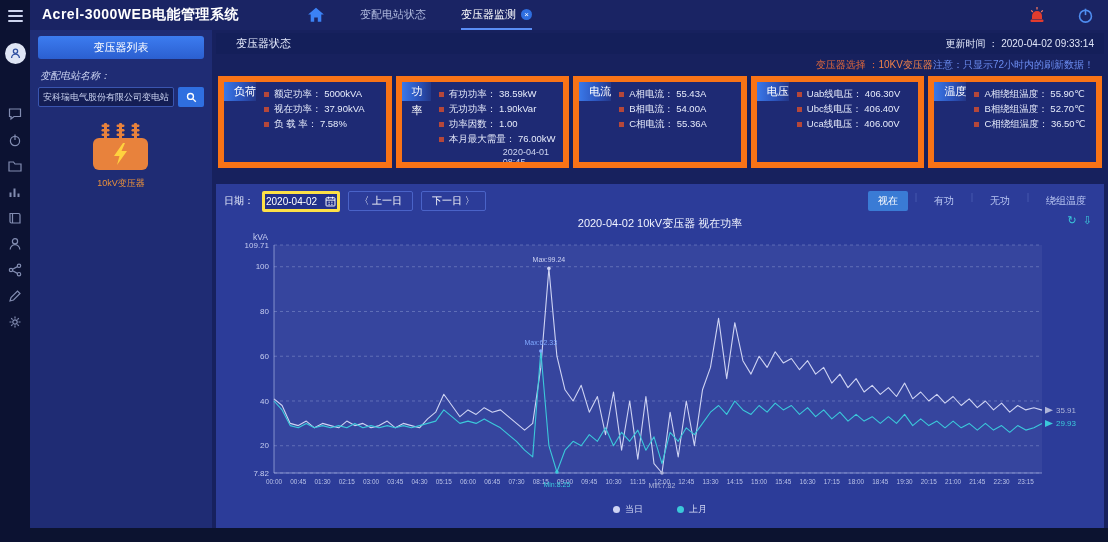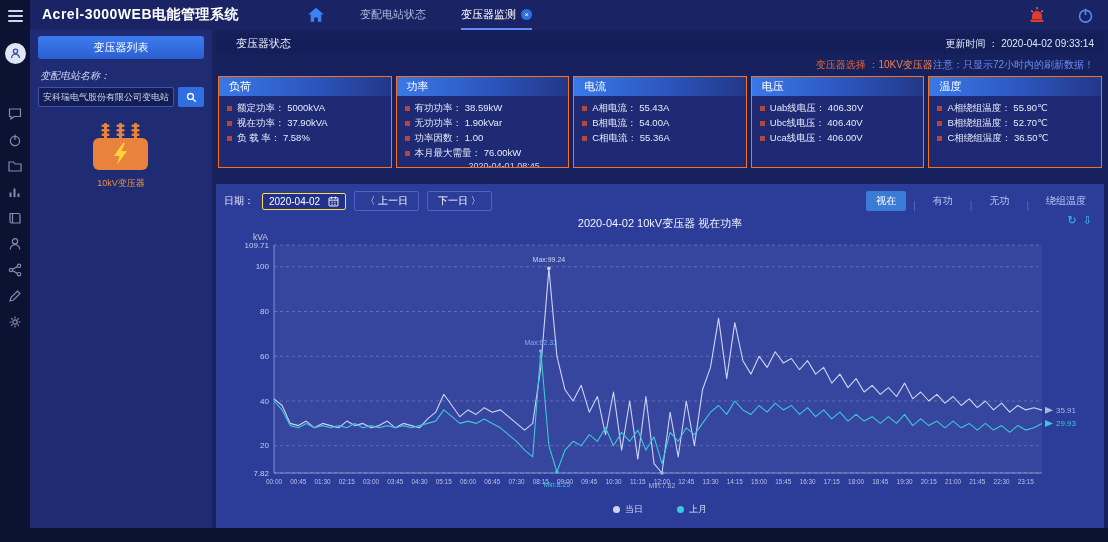--- a/index.html
+++ b/index.html
@@ -40,36 +40,36 @@
   .main { position:absolute; left:212px; top:30px; right:0; bottom:14px; padding:3px 4px 0 4px; }
   .status-head { height:21px; background:#141f5a; display:flex; align-items:center; justify-content:space-between; padding:0 10px 0 20px; }
   .status-title { font-size:11px; color:#e4e9fb; }
   .update-time { font-size:10px; color:#dfe5f8; }
   .selector-row { height:22px; display:flex; align-items:center; justify-content:flex-end; padding:0 10px; }
   .selector { font-size:10px; color:#e0683c; }
   .selector b { color:#ef804a; font-weight:normal; }
   .notice { font-size:10px; color:#6b8cf0; }
 
   .cards { display:flex; gap:4px; height:92px; padding:0 2px; }
-  .card { flex:1; background:#1e2a74; border:1px solid #f97316; display:flex; flex-direction:column; overflow:hidden; }
+  .card { flex:1; background:#1e2a74; border:6px solid #f97316; display:flex; flex-direction:row; overflow:hidden; }
   .card-header { height:19px; line-height:19px; padding-left:10px; font-size:11px; color:#fff; background:linear-gradient(90deg,#3a78e8 0%,#2c55bd 55%,#233788 100%); }
   .card-body { padding:5px 6px 0 8px; }
   .card-row { display:flex; align-items:center; gap:5px; height:15px; }
   .bullet { width:5px; height:5px; background:#b5473a; flex:0 0 auto; }
   .metric-text { font-size:9.5px; color:#e6ebfb; white-space:nowrap; }
   .card-footnote { font-size:9px; color:#cfd6f2; padding-left:64px; height:13px; }
 
   
   .chart-panel { margin-top:16px; background:#2c3c99; height:344px; padding:5px 8px 0 8px; position:relative; }
   .chart-toolbar { display:flex; align-items:center; height:24px; gap:8px; }
   .date-label { font-size:10px; color:#e6ebfb; }
-  .date-box { display:flex; align-items:center; gap:8px; background:#22308a; border:1px solid #fde047; border-radius:2px; padding:2px 6px; cursor:pointer; }
+  .date-box { display:flex; align-items:center; gap:8px; background:#22308a; border:3px solid #fde047; border-radius:2px; padding:2px 1px; cursor:pointer; }
   .date-value { font-size:10px; color:#fff; }
   .nav-btn { font-size:10px; color:#fff; border:1px solid #4a63c8; border-radius:2px; padding:2px 10px; cursor:pointer; background:transparent; font-family:inherit; }
-  .metric-tabs { margin-left:auto; display:flex; align-items:flex-end; gap:7px; }
+  .metric-tabs { margin-left:auto; display:flex; align-items:flex-start; gap:7px;font-family:Liberation Serif, serif; }
   .metric-tab { font-size:10px; color:#b9c6f2; cursor:pointer; padding:3px 10px; border-radius:2px; }
   .metric-tab.active { background:#3a7bd5; color:#fff; }
   .metric-sep { color:#5a6cc0; font-size:10px; }
   .chart-title-row { text-align:center; height:18px; position:relative; }
   .chart-title { font-size:11px; color:#f0f3ff; }
   .chart-actions { position:absolute; right:4px; top:0; display:flex; gap:6px; }
   .chart-action { color:#3bc8da; font-size:11px; cursor:pointer; line-height:14px; }
   .legend-row { display:flex; justify-content:center; gap:34px; height:16px; align-items:center; }
   .legend-item { display:flex; align-items:center; gap:5px; cursor:pointer;justify-content:center; }
   .legend-dot { width:7px; height:7px; border-radius:50%; }

